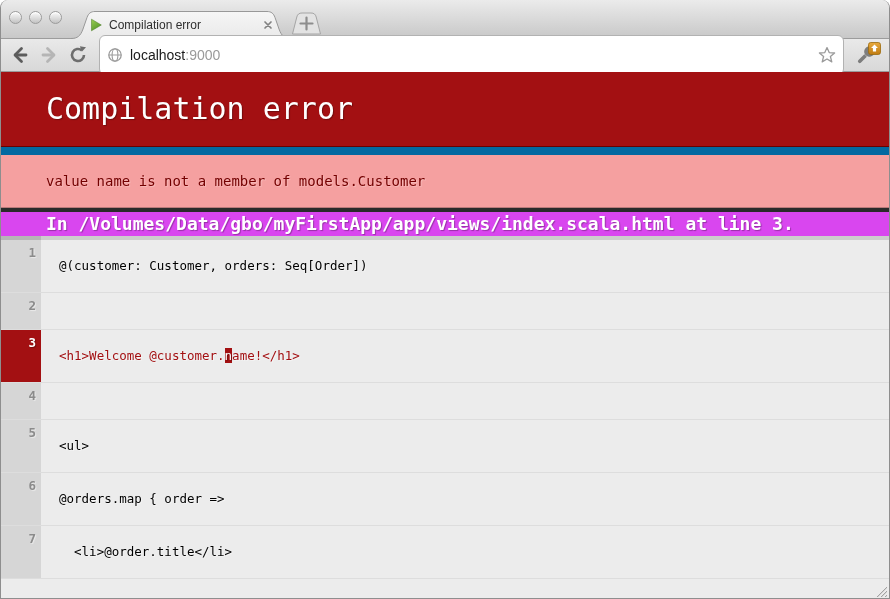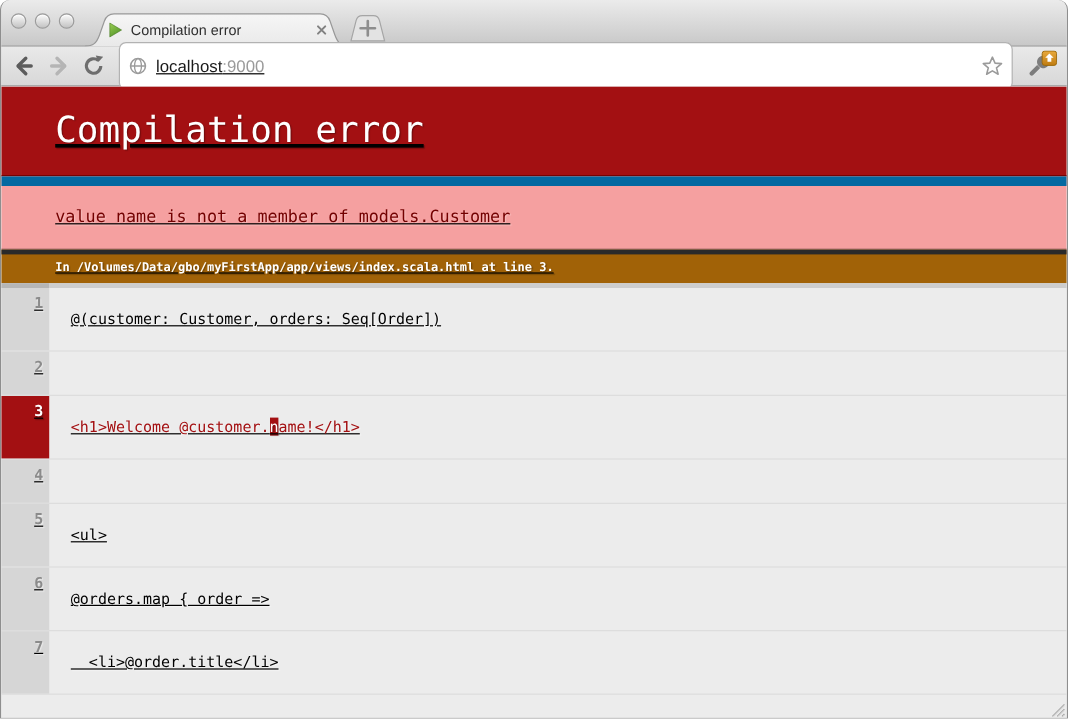--- a/index.html
+++ b/index.html
@@ -1,21 +1,21 @@
 <!DOCTYPE html>
 <html><head>
 <meta charset="utf-8">
 <style>
   * { margin:0; padding:0; box-sizing:border-box; }
   html,body { width:890px; height:599px; background:#ffffff; font-family:"Liberation Sans", sans-serif; }
 
   .window {
     position:relative; width:890px; height:599px;
     border-left:1px solid #8e8e8e; border-right:1px solid #8e8e8e; border-bottom:1px solid #8e8e8e;
-    border-radius:8px 8px 0 0; overflow:hidden; background:#ececec;text-decoration:underline;
+    border-radius:8px 8px 0 0; overflow:hidden; background:#ececec;
   }
 
   
   .titlebar { position:relative; height:39px; background:linear-gradient(#ebebeb, #c7c7c7); border-radius:8px 8px 0 0; }
   .titlebar .strip-svg { position:absolute; left:0; top:0; }
   .traffic-lights { position:absolute; left:8px; top:11px; display:flex; gap:7px; z-index:3; }
   .light { width:13px; height:13px; border-radius:50%;
     background:linear-gradient(#fbfbfb, #c3c3c3); border:1px solid #9b9b9b;
     box-shadow:inset 0 1px 1px rgba(255,255,255,.9); }
   .tab-overlay { position:absolute; left:88px; top:12px; width:190px; height:26px; display:flex; align-items:center; z-index:2; }
@@ -41,21 +41,21 @@
     background:#A31012; color:#fff; padding:20px 45px; font-size:30px; line-height:34px;
     font-weight:normal; text-shadow:1px 1px 1px rgba(0,0,0,.3); border-bottom:1px solid #690000;
     font-family:"DejaVu Sans Mono", monospace;
   }
   .detail {
     background:#F5A0A0; color:#730000; padding:16px 45px; font-size:14px; line-height:20px;
     border-top:8px solid #0369a1; border-bottom:1px solid #BA7A7A;
     text-shadow:1px 1px 1px rgba(255,255,255,.3); white-space:pre-wrap;
   }
   .page h2 {
-    background:#a16207; color:#fff; padding:5px 45px; font-size:10px; line-height:14px;
+    background:#d946ef; color:#fff; padding:5px 45px; font-size:18px; line-height:14px;
     border-top:4px solid #2a2a2a; text-shadow:1px 1px 1px rgba(0,0,0,.3); font-weight:bold;
     font-family:"DejaVu Sans Mono", monospace;
   }
   .listing { width:100%; }
   .line-row { display:flex; border-bottom:1px solid #ddd; font-size:12.5px; line-height:16px;
     text-shadow:1px 1px 1px rgba(255,255,255,.5); }
   .gutter { width:40px; padding:5px; text-align:right; background:#D6D6D6; color:#8B8B8B; font-weight:bold; flex:0 0 40px; }
   .codecell { flex:1; padding:18px; white-space:pre; color:#000; }
   .line-row:first-child .codecell { border-top:4px solid #CDCDCD; }
   .line-row:first-child .gutter  { border-top:4px solid #B6B6B6; }

